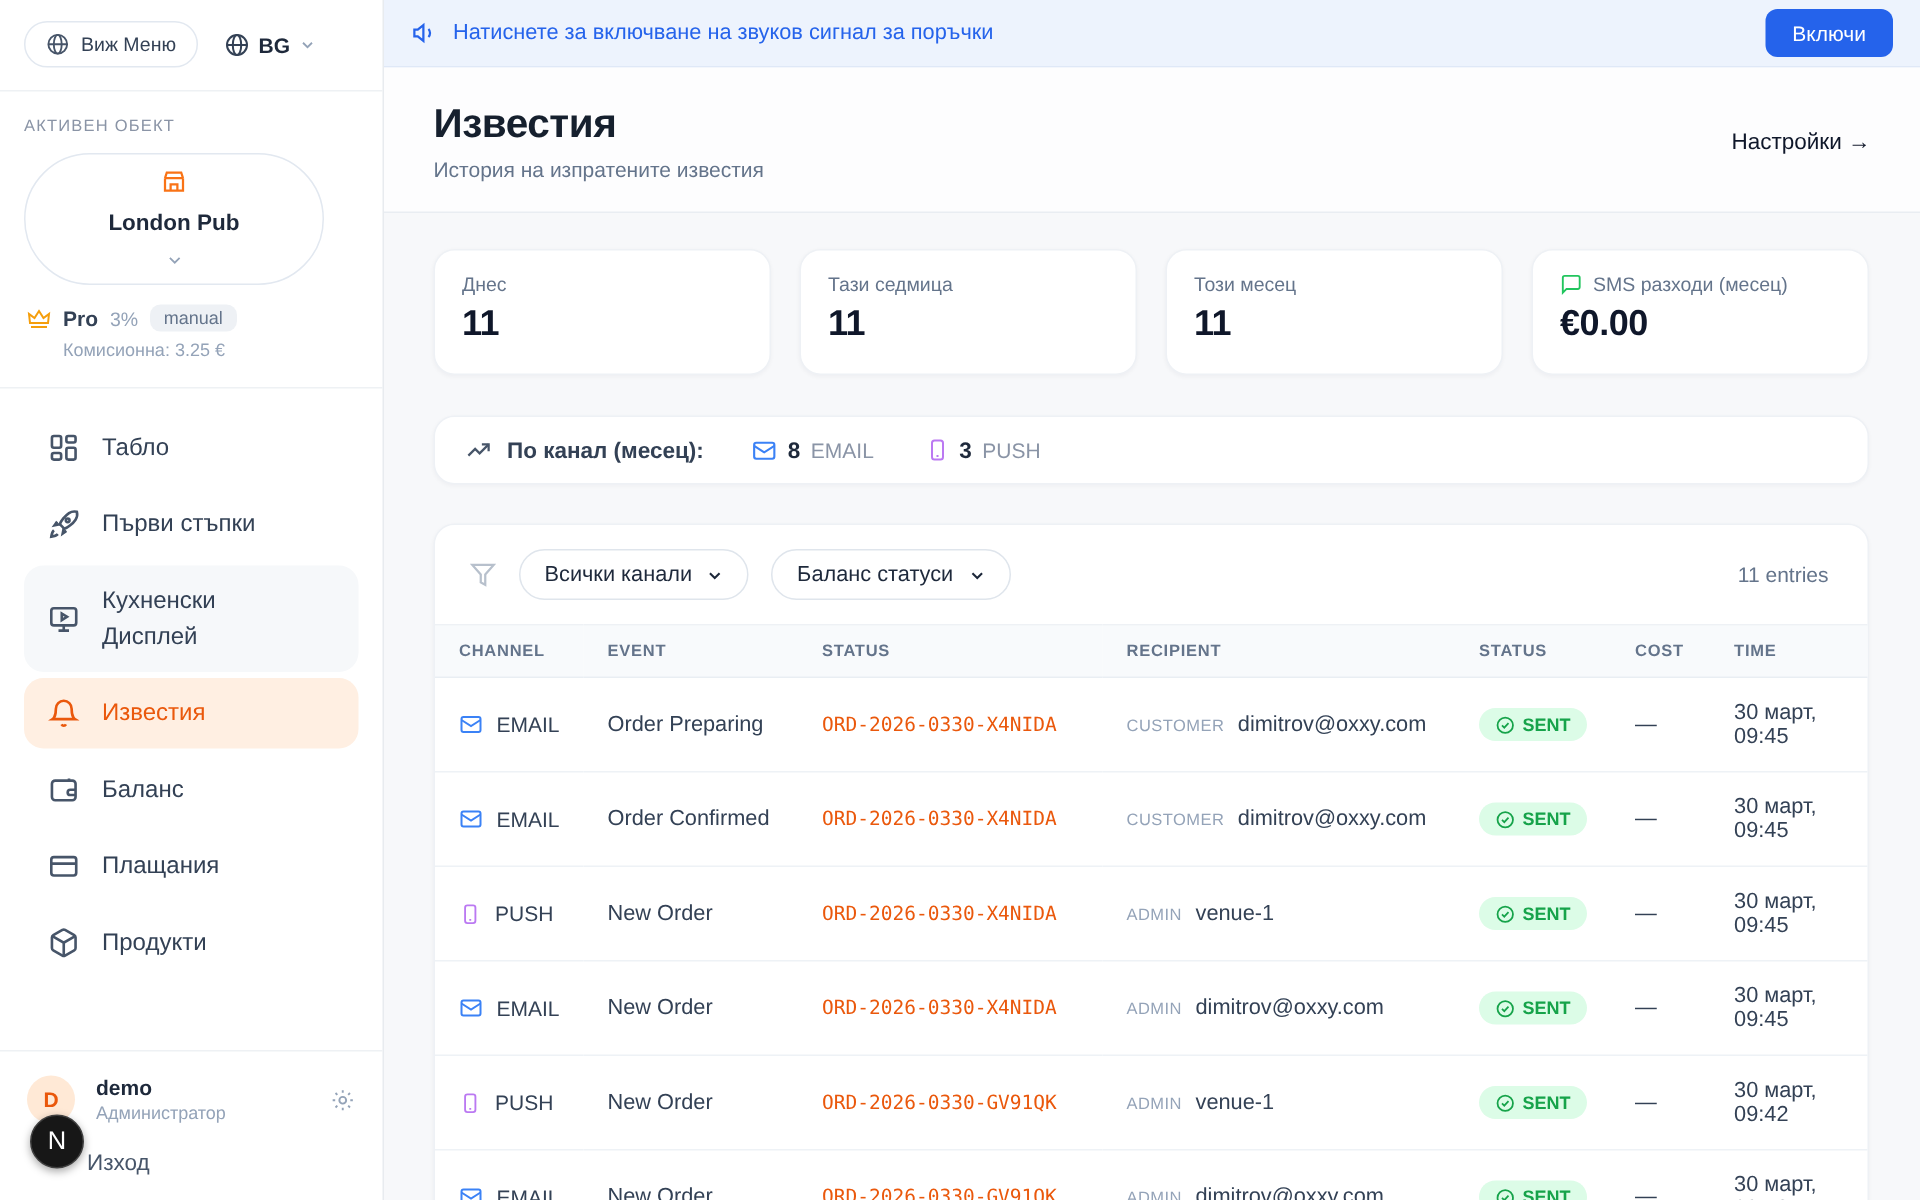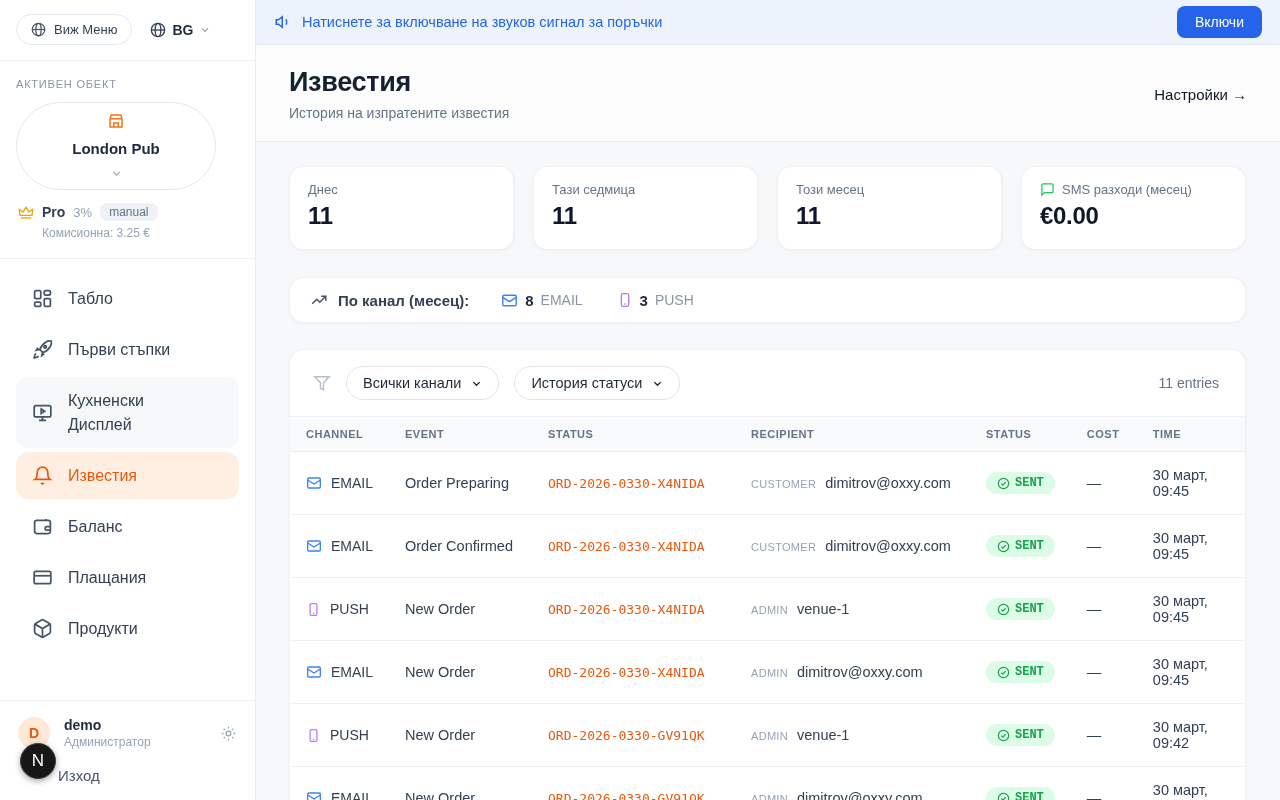--- a/index.html
+++ b/index.html
@@ -94,21 +94,21 @@
     border-bottom:1px solid #e9eef3; }
   .ntable td { padding:15px 16px; border-bottom:1px solid #eef2f6; font-size:14.5px; color:#334155;
     vertical-align:middle; }
   .col-channel { width:94px; } .col-event { width:143px; } .col-order { width:203px; }
   .col-recipient { width:235px; } .col-status { width:98px; } .col-cost { width:66px; }
   .cell-channel { display:flex; align-items:center; gap:9px; font-size:14px; color:#334155; }
   .mail-ic { color:#3b82f6; display:flex; } .phone-ic { color:#bb79f2; display:flex; }
   .order-code { font-family:"DejaVu Sans Mono", monospace; font-size:13px; color:#ea580c; }
   .rtype { font-size:11px; color:#94a3b8; letter-spacing:.3px; margin-right:5px; }
   .status-pill { display:inline-flex; align-items:center; gap:5px; background:#dcfce7; color:#16a34a;
-    font-size:12px; font-weight:700; border-radius:999px; padding:4px 11px;font-family:Liberation Mono, monospace; }
+    font-size:12px; font-weight:700; border-radius:999px; padding:4px 11px; }
   .status-pill .sic { display:flex; }
   .cost-cell { color:#475569; } .time-cell { color:#8a94a6; font-size:14px; }
   svg { display:block; }
 </style>
 </head>
 <body>
 
 <div class="app">
 
   <aside class="sidebar">
@@ -350,21 +350,21 @@
           </span>
           <div class="pill-select">
             <span>Всички канали</span>
             <span class="chev">
               <svg width="11" height="11" viewBox="0 0 24 24" fill="none" stroke="currentColor" stroke-width="3">
                   <path d="M5 9l7 7 7-7"></path>
                 </svg>
             </span>
           </div>
           <div class="pill-select">
-            <span>История статуси</span>
+            <span>Баланс статуси</span>
             <span class="chev">
               <svg width="11" height="11" viewBox="0 0 24 24" fill="none" stroke="currentColor" stroke-width="3">
                   <path d="M5 9l7 7 7-7"></path>
                 </svg>
             </span>
           </div>
           <span class="entries">11 entries</span>
         </div>
 
         <table class="ntable">

